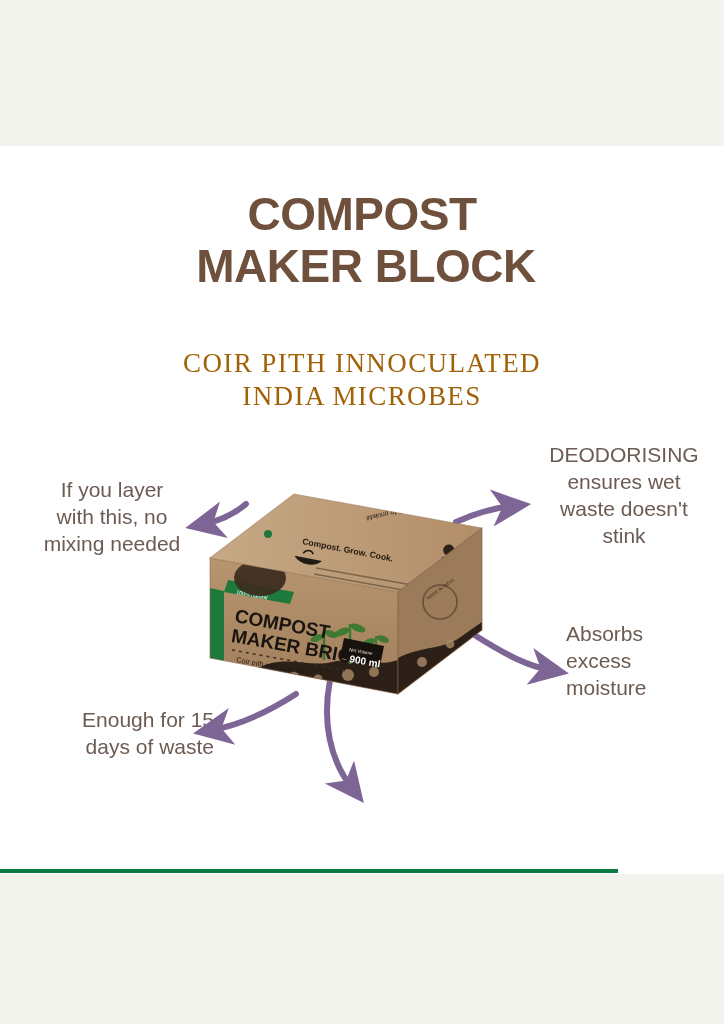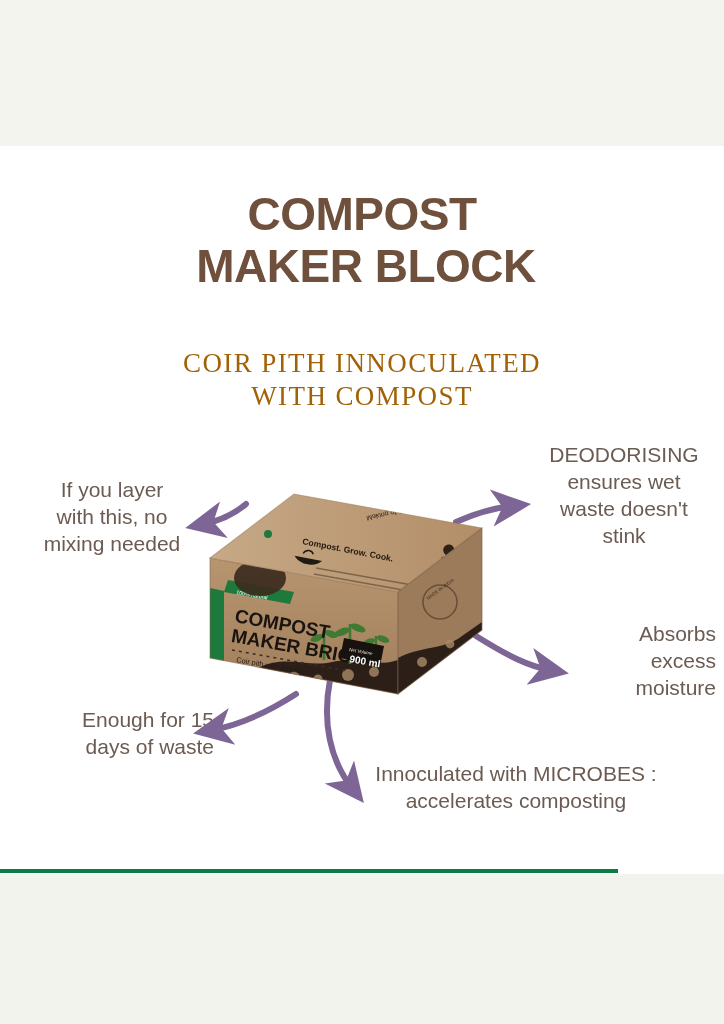--- a/index.html
+++ b/index.html
@@ -74,21 +74,21 @@
   .callout {
     position: absolute;
     color: #6b5b52;
     font-family: "Liberation Sans", sans-serif;
     font-size: 21px;
     line-height: 27px;
     white-space: pre-line;
   }
   .c-layer     { left: 12px;  top: 476px;  width: 200px; text-align: center; }
   .c-deodor    { left: 528px; top: 441px;  width: 192px; text-align: center; }
-  .c-absorbs   { left: 566px; top: 620px;  width: 150px; text-align: right; }
+  .c-absorbs   { left: 566px; top: 620px;  width: 150px; text-align: left; }
   .c-enough    { left: 14px;  top: 706px;  width: 200px; text-align: right; }
   .c-microbes  { left: 360px; top: 760px;  width: 312px; text-align: center; }
 
   
   .stage {
     position: absolute;
     left: 0; top: 430px;
     width: 724px; height: 420px;
   }
   .arrows {
@@ -112,37 +112,35 @@
   <div class="band-bottom"></div>
   <div class="green-rule"></div>
 
   <div class="headline">
     <span class="l1">COMPOST</span>
     <span class="l2">MAKER BLOCK</span>
   </div>
 
   <div class="subhead">
     <span class="l1">COIR PITH INNOCULATED</span>
-    <span class="l2">WITH COMPOST</span>
+    <span class="l2">INDIA MICROBES</span>
   </div>
 
   <div class="callout c-deodor">DEODORISING
 ensures wet
 waste doesn't
 stink</div>
   <div class="callout c-layer">If you layer
 with this, no
 mixing needed</div>
   <div class="callout c-absorbs">Absorbs
 excess
 moisture</div>
   <div class="callout c-enough">Enough for 15
 days of waste</div>
-  <div class="callout c-microbes">Innoculated with MICROBES :
-accelerates composting</div>
 
   <div class="stage">
 
     <svg class="arrows" viewBox="0 0 724 420">
       <defs>
         <marker id="ahead" markerWidth="7" markerHeight="7" refX="3.4" refY="3.5" orient="auto" markerUnits="strokeWidth">
           <path d="M0,0.4 L6.6,3.5 L0,6.6 L1.8,3.5 Z" fill="#7d6596"></path>
         </marker>
       </defs>
 

